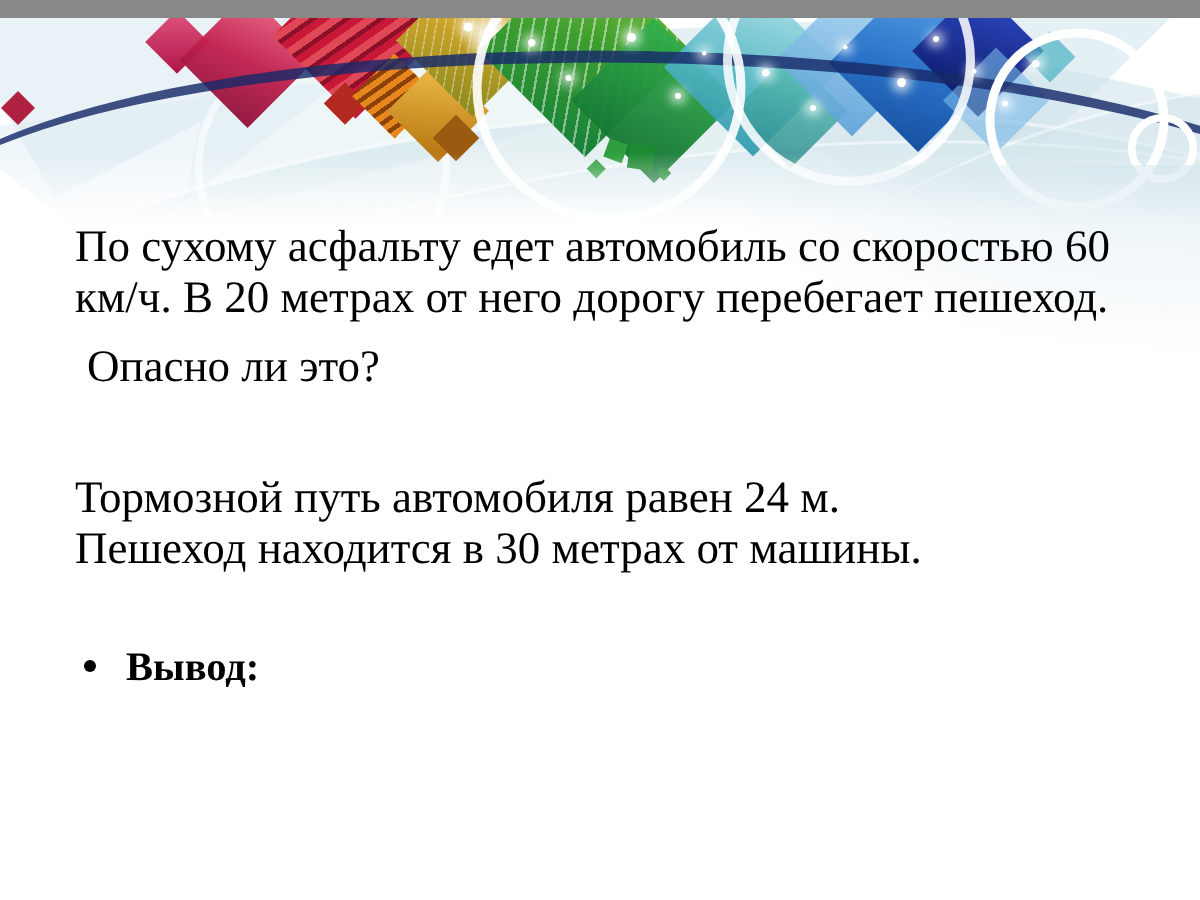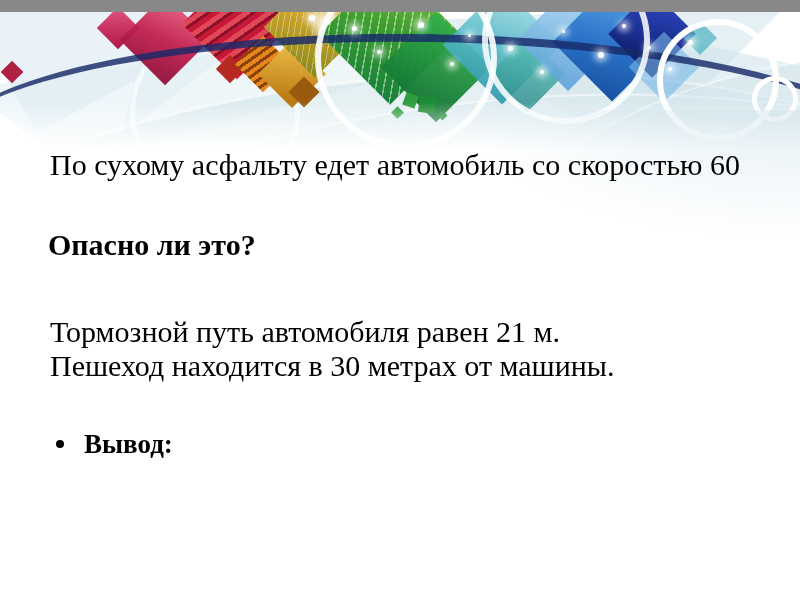--- a/index.html
+++ b/index.html
@@ -41,21 +41,21 @@
   .sp { background:#fff; border-radius:50%; box-shadow:0 0 7px 3px rgba(255,255,255,.85); }
 
   .banner .fade { left:0; bottom:0; width:800px; height:48px;
                   background:linear-gradient(180deg,rgba(255,255,255,0),#fff); }
 
   .tint { position:absolute; right:0; top:98px; width:340px; height:130px;
           background:radial-gradient(ellipse at 100% 0%, rgba(205,226,234,.5), rgba(255,255,255,0) 70%); }
 
   
   .problem  { position:absolute; left:50px; top:136px; width:720px; font-size:30px; line-height:34px; }
-  .question { position:absolute; left:48px; top:216px; width:720px; font-size:30px; line-height:34px;font-weight:bold; }
+  .question { position:absolute; left:58px; top:216px; width:720px; font-size:30px; line-height:34px; }
   .facts    { position:absolute; left:50px; top:303px; width:720px; font-size:30px; line-height:34px; }
   .bullets  { position:absolute; left:56px; top:416px; width:700px; margin:0; padding:0; list-style:none; }
   .bullets li { display:flex; align-items:flex-start; margin:0 0 11px 0;
                 font-size:27px; line-height:33px; font-weight:bold; }
   .bullets .dot { flex:none; width:8px; height:8px; border-radius:50%; background:var(--text,#000); margin:12px 20px 0 0; }
   .bullets li:first-child .bullet-text { }
 </style>
 </head>
 <body>
 
@@ -120,26 +120,27 @@
     <div class="sp" style="left:688px;top:28px;width:5px;height:5px;"></div>
     <div class="sp" style="left:309px;top:3px;width:6px;height:6px;"></div>
 
     <div class="fade"></div>
   </div>
 
   <div class="tint"></div>
 
   <div class="problem">
     <div>По сухому асфальту едет автомобиль со скоростью 60</div>
+    <div>км/ч. В 20 метрах от него дорогу перебегает пешеход.</div>
   </div>
 
   <div class="question">Опасно ли это?</div>
 
   <div class="facts">
-    <div>Тормозной путь автомобиля равен 21 м.</div>
+    <div>Тормозной путь автомобиля равен 24 м.</div>
     <div>Пешеход находится в 30 метрах от машины.</div>
   </div>
 
   <ul class="bullets">
     <li>
       <span class="dot"></span>
       <span class="bullet-text">Вывод:</span>
     </li>
   </ul>
 

